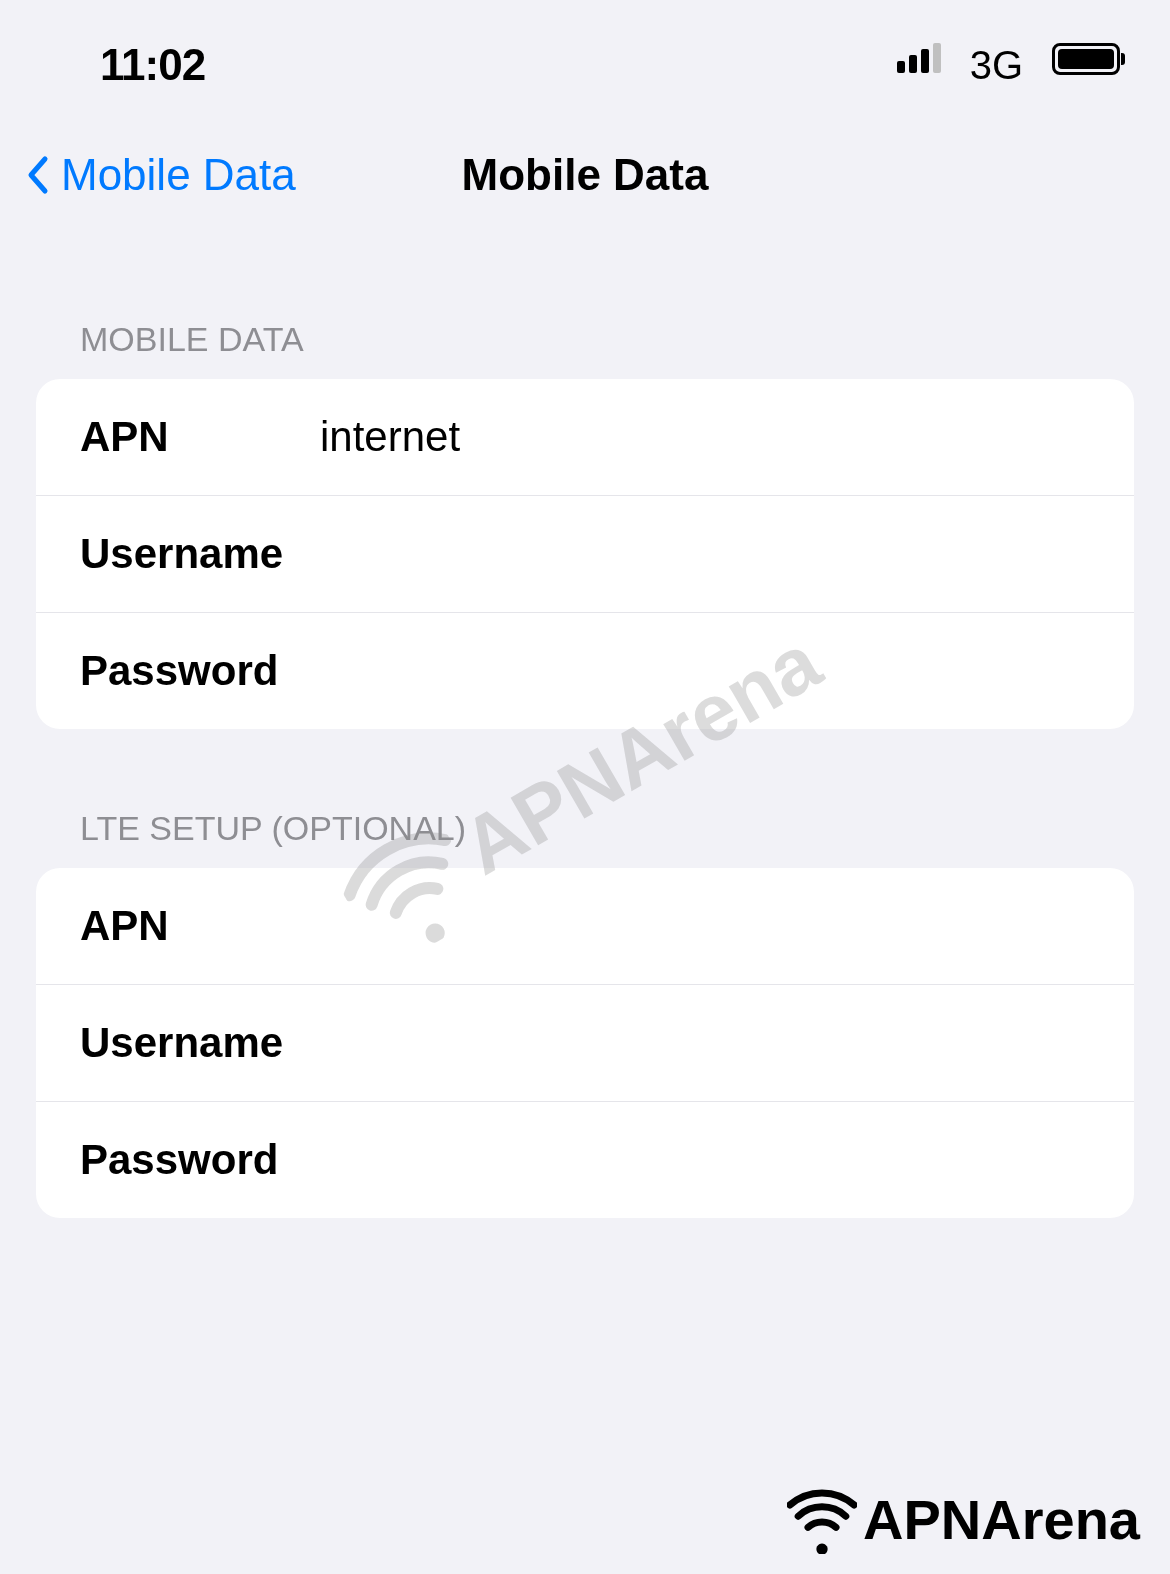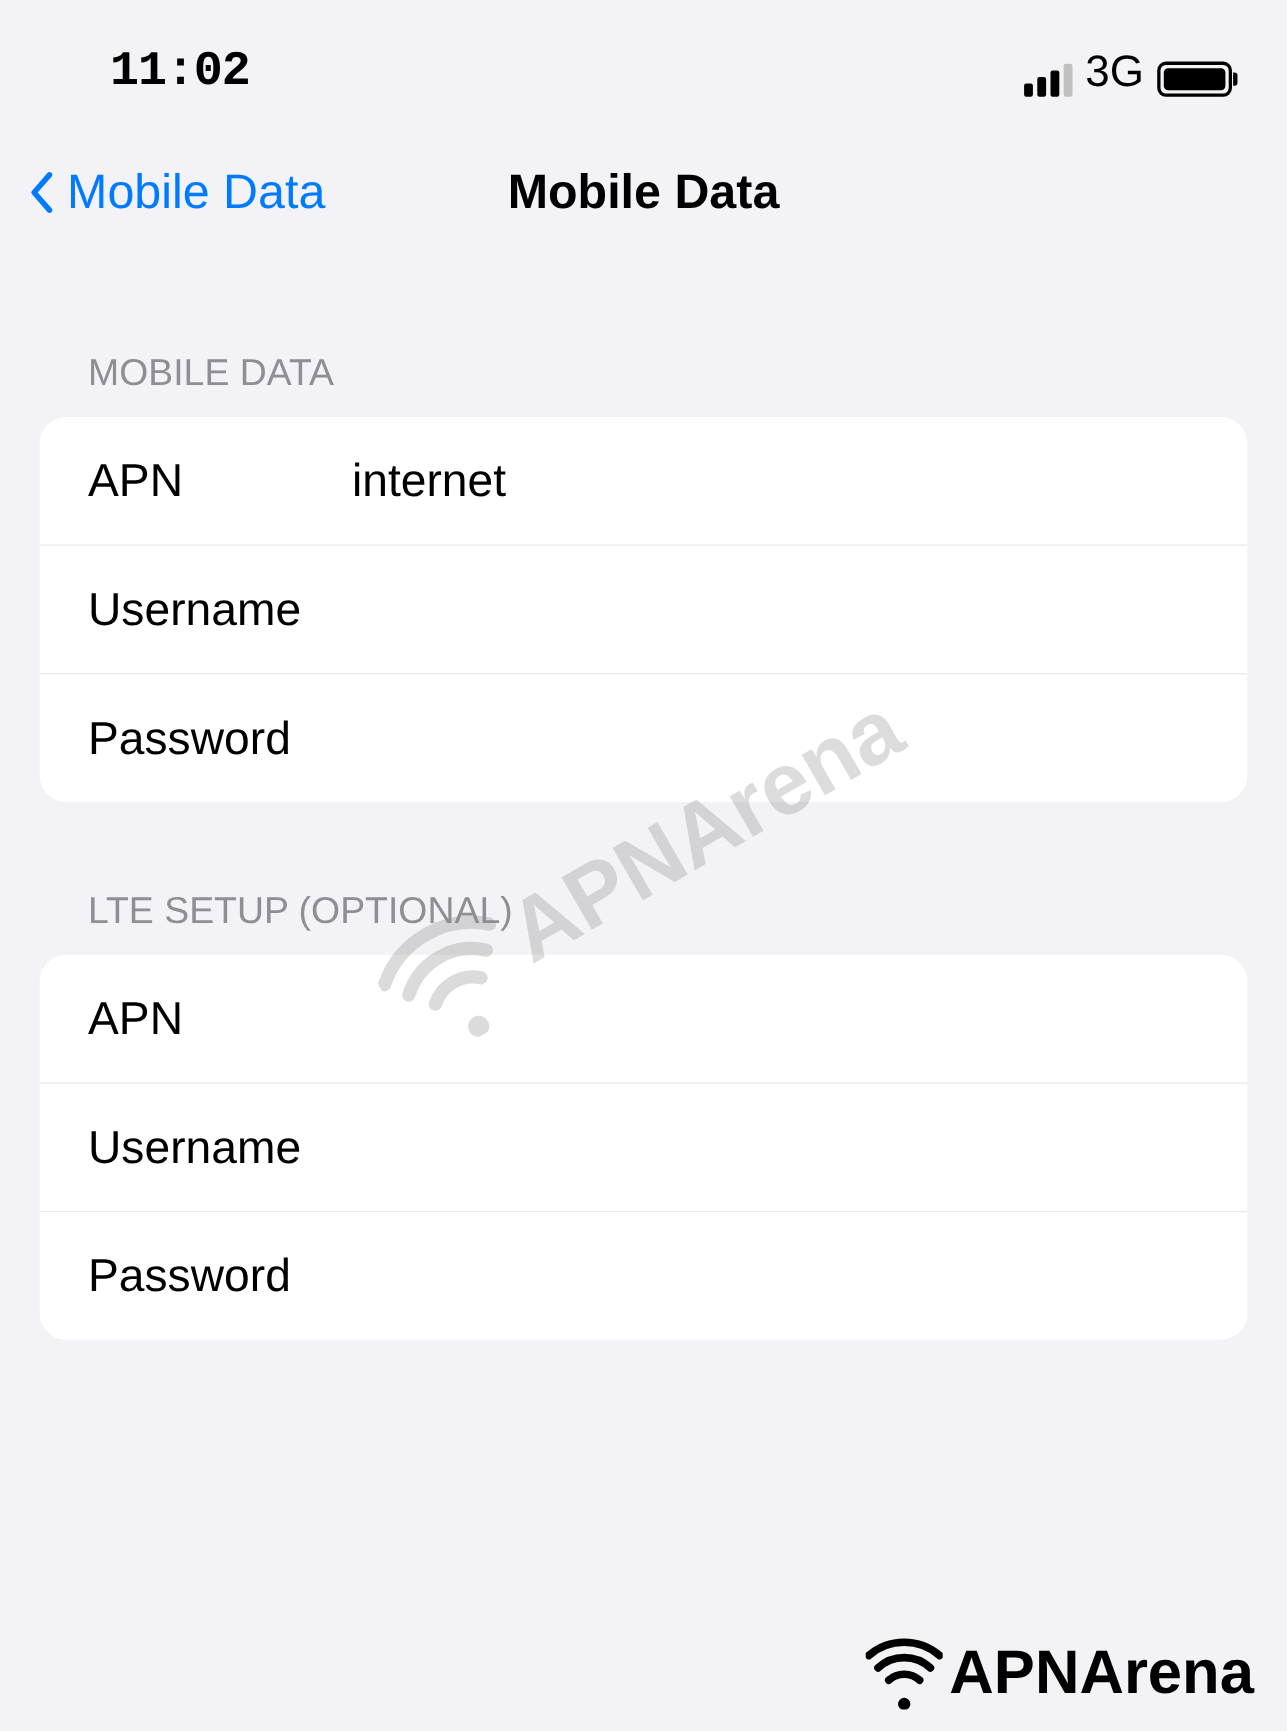--- a/index.html
+++ b/index.html
@@ -20,26 +20,25 @@
       display: flex;
       justify-content: space-between;
       align-items: center;
       padding: 40px 50px 30px 100px;
       font-size: 44px;
       font-weight: 600;
       color: #000;
     }
     .status-left {
       letter-spacing: -1px;
-      font-family: Liberation Mono, monospace;
     }
     .status-right {
       display: flex;
-      align-items: flex-end;
-      gap: 12px;
+      align-items: flex-start;
+      gap: 29px;
     }
     .signal-icon {
       display: flex;
       align-items: flex-end;
       gap: 4px;
     }
     .signal-bar {
       width: 8px;
       background: #000;
       border-radius: 2px;
@@ -125,21 +124,21 @@
       display: flex;
       align-items: center;
       padding: 34px 44px;
       border-bottom: 1px solid #e5e5ea;
     }
     .settings-row:last-child {
       border-bottom: none;
     }
     .row-label {
       font-size: 42px;
-      font-weight: 400;
+      font-weight: 700;
       color: #000;
       width: 240px;
       flex-shrink: 0;
     }
     .row-input {
       font-size: 42px;
       font-weight: 400;
       color: #000000;
       border: none;
       outline: none;

